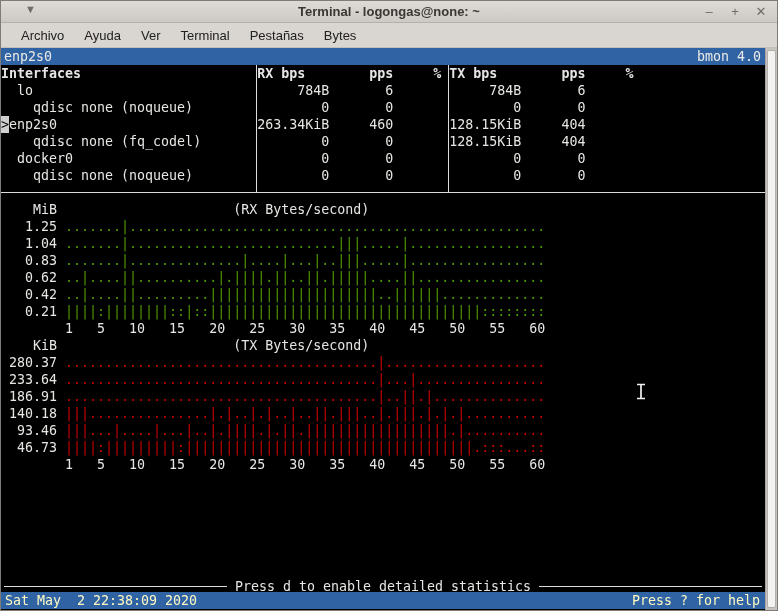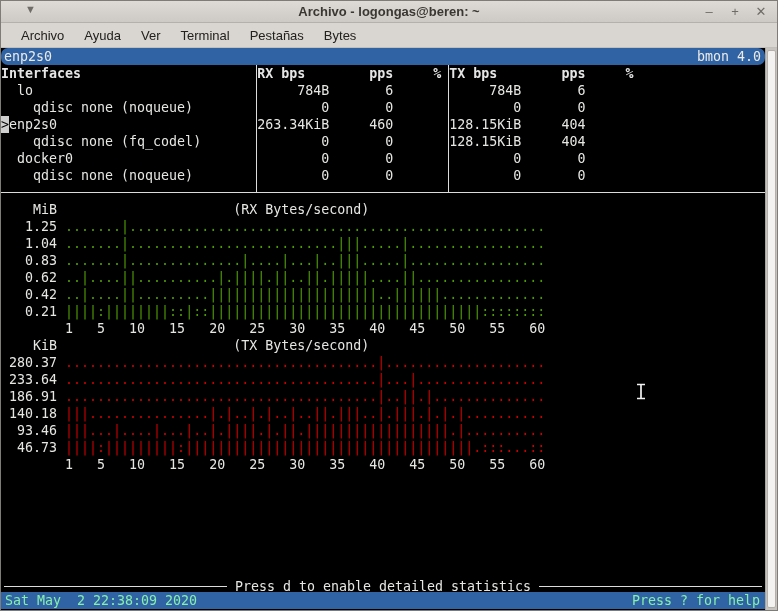--- a/index.html
+++ b/index.html
@@ -16,46 +16,46 @@
   .menubar { height:25px; background:#d9d6d1; display:flex; align-items:center; padding-left:10px; border-bottom:1px solid #c2beb9; }
   .menu-item { font-size:13px; color:#23211e; padding:3px 10px; white-space:pre; }
 
   
   .terminal { position:relative; height:563px; background:#000; display:flex; }
   .term-content { position:relative; width:766px; height:100%;
     font-family:"DejaVu Sans Mono","Liberation Mono",monospace; font-size:13.3px; line-height:17px;
     color:#e6e6e3; white-space:pre; overflow:hidden; }
   .trow { position:relative; height:17px; }
   .trow span { display:inline-block; vertical-align:top; }
-  .bluebar { background:#2f63a4; color:#eceae6; display:flex; justify-content:space-between; padding:0 4px 0 3px;border-radius:7px; }
+  .bluebar { background:#2f63a4; color:#eceae6; display:flex; justify-content:space-between; padding:0 4px 0 3px; }
   .hdr { color:#e5e5e5; font-weight:bold; }
   .sel { background:#cfcfcf; color:#000; }
   .g-green { color:#4e9a06; }
   .g-red  { color:#cc0000; }
   .vline { position:absolute; width:1px; background:#dcdcdc; }
   .hline-row { position:relative; height:17px; }
   .hline-row .hl { position:absolute; left:0; right:0; top:8px; height:1px; background:#dcdcdc; }
   .msgline { display:flex; align-items:stretch; height:17px; padding:0 3px;margin-top:20px; }
   .msgline .rule { flex:1; height:9px; border-bottom:1px solid #dcdcdc; }
   .msgline .mtext { white-space:pre; }
-  .statusbar { position:absolute; left:0; top:544px; width:100%; height:17px; background:#2f63a4; color:#86efac; display:flex; justify-content:space-between; padding:0 5px 0 4px; }
+  .statusbar { position:absolute; left:0; top:544px; width:100%; height:17px; background:#2f63a4; color:#fef9c3; display:flex; justify-content:space-between; padding:0 5px 0 4px; }
 
   .scrollbar { position:relative; width:12px; height:100%; background:#c6c2bd; border-left:1px solid #aaa69f; }
   .scroll-thumb { position:absolute; left:1px; top:2px; width:9px; height:calc(100% - 5px); background:#f3f2f0; border:1px solid #b3afaa; border-radius:2px; }
 
   .ibeam { position:absolute; left:634px; top:382px; width:12px; height:17px; pointer-events:none; }
 </style>
 </head>
 <body>
 
 <div class="stage">
 
   <div class="titlebar">
     <span class="tb-drop">▼</span>
-    <span class="tb-title">Archivo - logongas@beren: ~</span>
+    <span class="tb-title">Terminal - logongas@none: ~</span>
     <span class="tb-btns">
       <span class="tb-btn">–</span>
       <span class="tb-btn">+</span>
       <span class="tb-btn">✕</span>
     </span>
   </div>
 
   <div class="menubar" id="menubar">
       <span class="menu-item">Archivo</span>
       <span class="menu-item">Ayuda</span>

